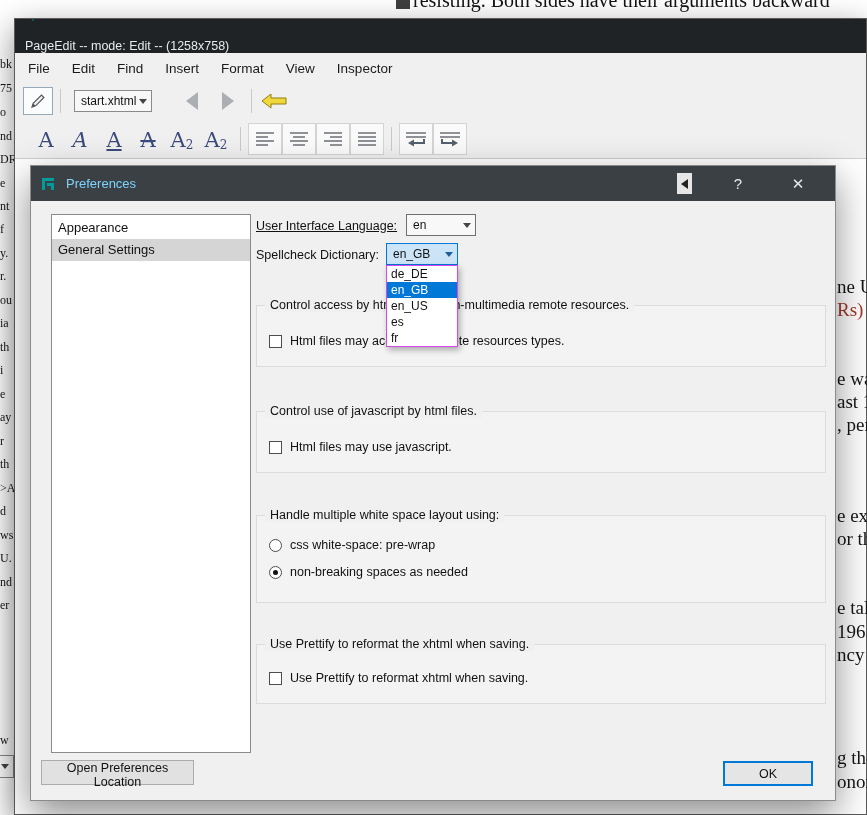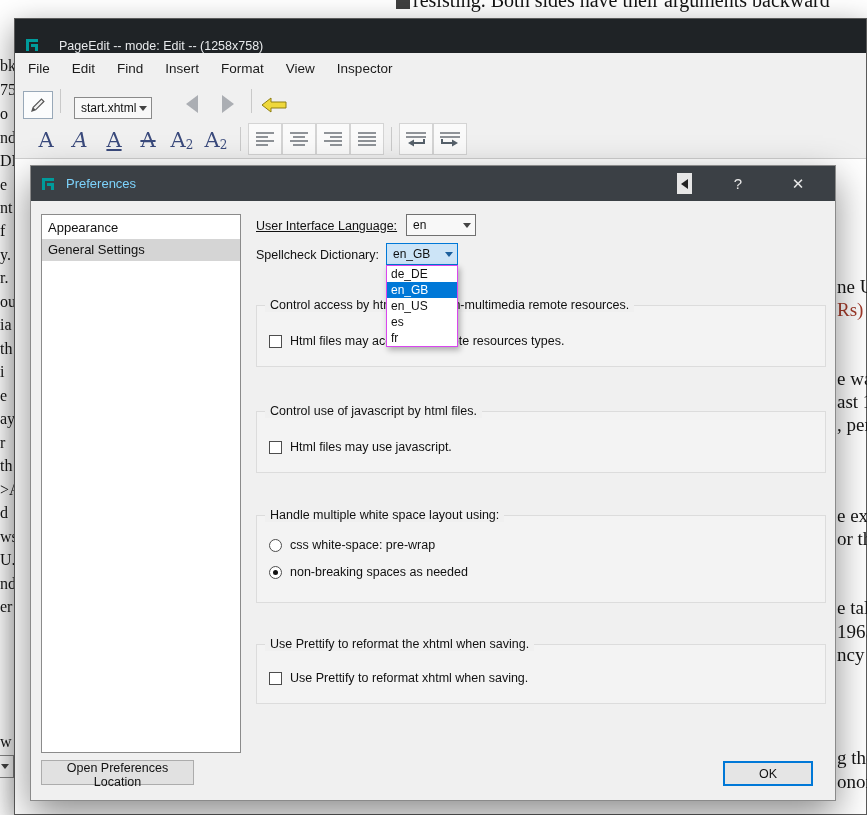--- a/index.html
+++ b/index.html
@@ -9,32 +9,32 @@
   .layer { position:absolute; inset:0; }
 
   
   #bg-layer { z-index:0; }
   .bg-top-text { position:absolute; left:413px; top:-11px; font-family:"Liberation Serif",serif;
     font-size:20px; color:#141414; white-space:nowrap; }
   .bg-scroll-thumb { position:absolute; left:396px; top:0; width:14px; height:9px; background:#3f3f3f; }
   .bg-bottom-combo { position:absolute; left:-22px; top:755px; width:36px; height:23px; background:#fff;
     border:1px solid #8a8a8a; display:flex; align-items:center; justify-content:flex-end; padding-right:4px; }
   .frag { position:absolute; font-family:"Liberation Serif",serif; color:#161616; white-space:nowrap; }
-  .left-frag { left:0; font-size:16px; }
+  .left-frag { left:0; font-size:12px; }
   .right-frag { left:837px; font-size:19px; }
   #doc-frag-layer { z-index:2; pointer-events:none; }
 
   
   .pe-window { position:absolute; left:14px; top:18px; width:853px; height:797px; background:#f0f0f0;
     border:1px solid #5a5a5a; box-shadow:0 10px 30px rgba(0,0,0,.45); z-index:1; }
-  .pe-titlebar { height:34px; background:#1f2326; display:flex; align-items:flex-end; padding:0 10px; gap:18px; }
+  .pe-titlebar { height:34px; background:#1f2326; display:flex; align-items:flex-start; padding:0 10px; gap:18px;flex-direction:column; }
   .pe-title { color:#e8eaec; font-size:12.5px; }
   .pe-menubar { height:30px; background:#f0f0f0; display:flex; align-items:center; padding-left:2px; }
   .menu-item { padding:5px 11px; font-size:13.5px; color:#1a1a1a; }
-  .pe-toolbar1 { height:36px; background:#f0f0f0; display:flex; align-items:flex-end; padding-left:8px; }
+  .pe-toolbar1 { height:36px; background:#f0f0f0; display:flex; align-items:center; padding-left:8px; }
   .pe-toolbar2 { height:40px; background:#f0f0f0; display:flex; align-items:center; padding-left:14px;
     border-bottom:1px solid #cfcfcf; }
   .pe-doc { position:absolute; left:0; right:0; top:140px; bottom:0; background:#fff; }
 
   .tb-btn { width:30px; height:28px; border:1px solid transparent; background:transparent;
     display:flex; align-items:center; justify-content:center; cursor:default; }
   .tb-btn.checked { border:1px solid #98a8b8; background:#fbfcfd; }
   .vsep { width:1px; height:24px; background:#c9c9c9; margin:0 7px; align-self:center; }
   .file-combo { margin-left:6px; width:78px; height:22px; border:1px solid #8a8a8a; background:#f8f8f8;
     display:flex; align-items:center; justify-content:space-between; padding:0 4px 0 6px; font-size:12px; color:#111; }
@@ -60,21 +60,21 @@
   .dlg-title { color:#7dd3fc; font-size:13px; margin-left:9px; }
   .dlg-arrow-btn { position:absolute; left:646px; top:7px; width:15px; height:21px; background:#e6e6e6;
     display:flex; align-items:center; justify-content:center; }
   .tri-left { width:0; height:0; border-top:5px solid transparent; border-bottom:5px solid transparent;
     border-right:7px solid #222; }
   .dlg-help, .dlg-close { position:absolute; top:0; width:32px; height:35px; color:#e9e9e9; font-size:15px;
     display:flex; align-items:center; justify-content:center; }
   .dlg-help { left:691px; }
   .dlg-close { left:751px; }
 
-  .dlg-list { position:absolute; left:10px; top:48px; width:200px; height:539px; background:#fff;
+  .dlg-list { position:absolute; left:20px; top:48px; width:200px; height:539px; background:#fff;
     border:1px solid #8b8b8b; padding-top:2px; }
   .dlg-list-item { height:22px; line-height:22px; padding-left:6px; font-size:13px; color:#111; }
   .dlg-list-item.selected { background:#d5d5d5; }
 
   .fld-label { position:absolute; font-size:12.5px; color:#111; }
   #lbl-uilang { left:225px; top:53px;text-decoration:underline; }
   #lbl-spell  { left:225px; top:82px; }
   .combo { position:absolute; height:22px; border:1px solid #707070; background:#f8f8f8; display:flex;
     align-items:center; justify-content:space-between; padding:0 4px 0 6px; font-size:12px; color:#111; }
   #ui-lang-combo { left:375px; top:48px; width:70px; }

